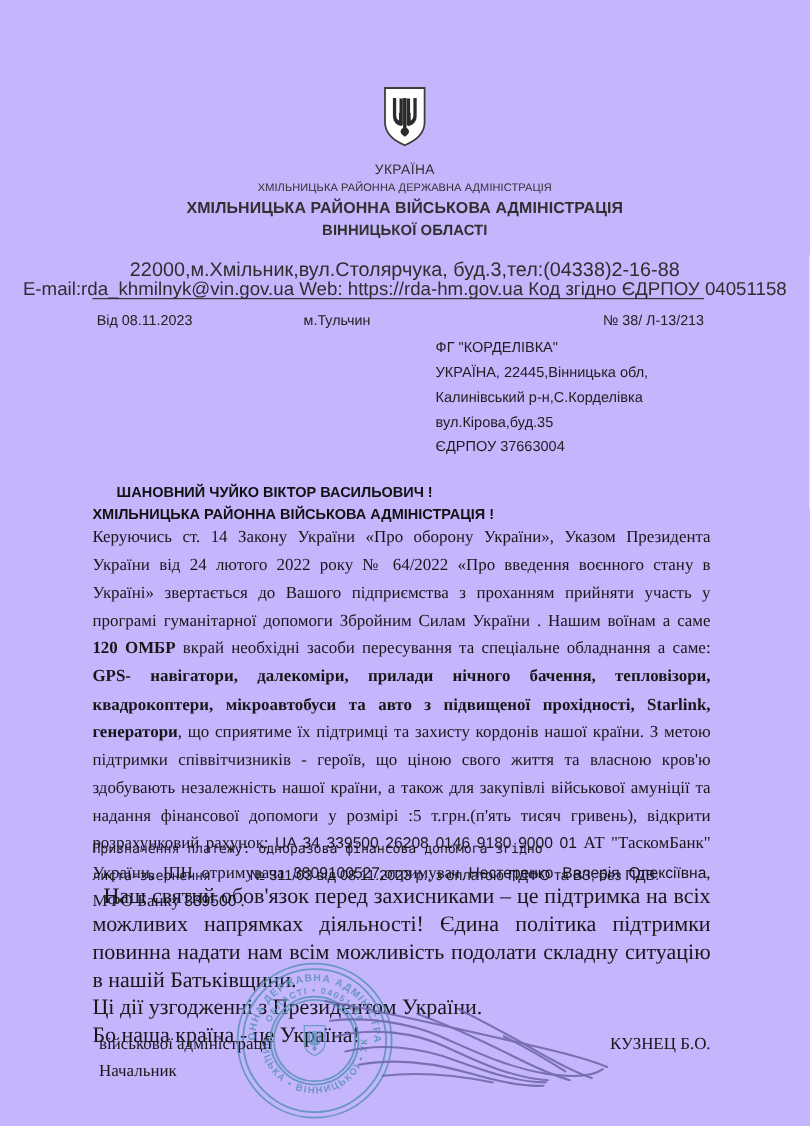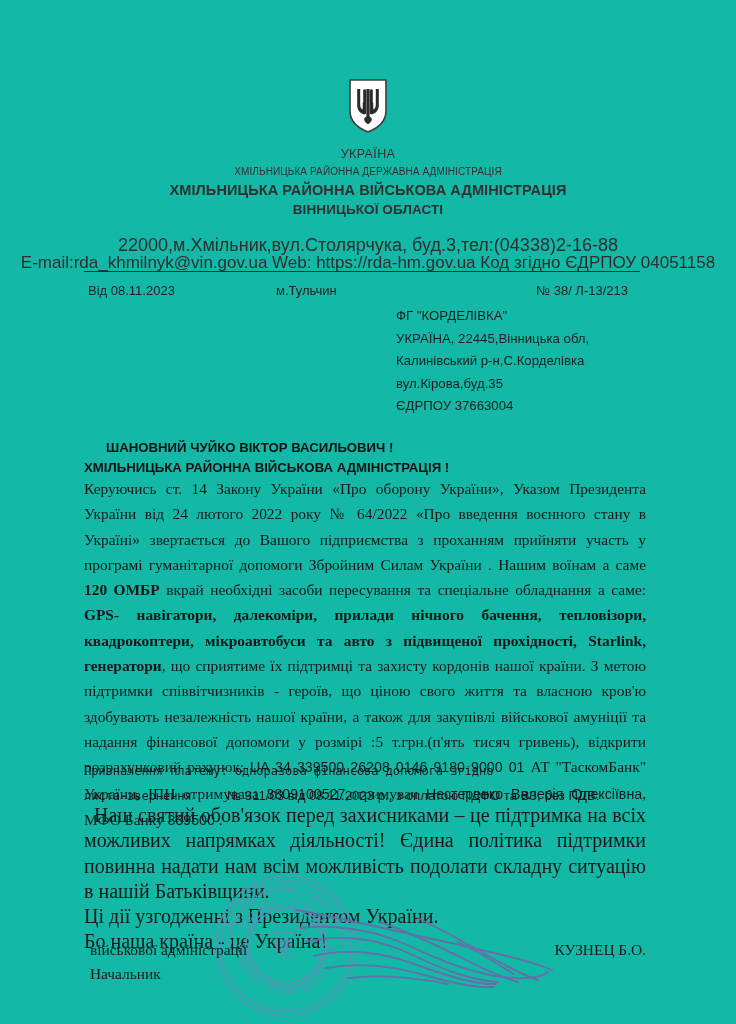--- a/index.html
+++ b/index.html
@@ -15,21 +15,21 @@
     position: relative;
     font-family: "Liberation Serif", "DejaVu Serif", serif;
     color: #1b1b1b;
     overflow: hidden;
   }
 
   .page {
     position: relative;
     width: 736px;
     height: 1024px;
-    background: #14b8a6;
+    background: #c4b5fd;
     padding: 0;
   }
 
   
   .emblem-wrap {
     position: absolute;
     top: 78px;
     left: 0;
     width: 736px;
     text-align: center;
@@ -106,21 +106,21 @@
     top: 283px;
     left: 84px;
     width: 556px;
     height: 20px;
     font-family: "Liberation Sans", "DejaVu Sans", sans-serif;
     font-size: 13px;
     color: #222;
   }
   .ref-date   { position: absolute; left: 4px;   top: 0; white-space: nowrap; }
   .ref-city   { position: absolute; left: 192px; top: 0; white-space: nowrap; }
-  .ref-number { position: absolute; right: 12px;  top: 0; white-space: nowrap; margin-left: 32px; }
+  .ref-number { position: absolute; right: 0px;  top: 0; white-space: nowrap; margin-left: 32px; }
 
   
   .recipient {
     position: absolute;
     top: 305px;
     left: 396px;
     width: 290px;
     font-family: "Liberation Sans", "DejaVu Sans", sans-serif;
     font-size: 13.2px;
     line-height: 22.6px;

